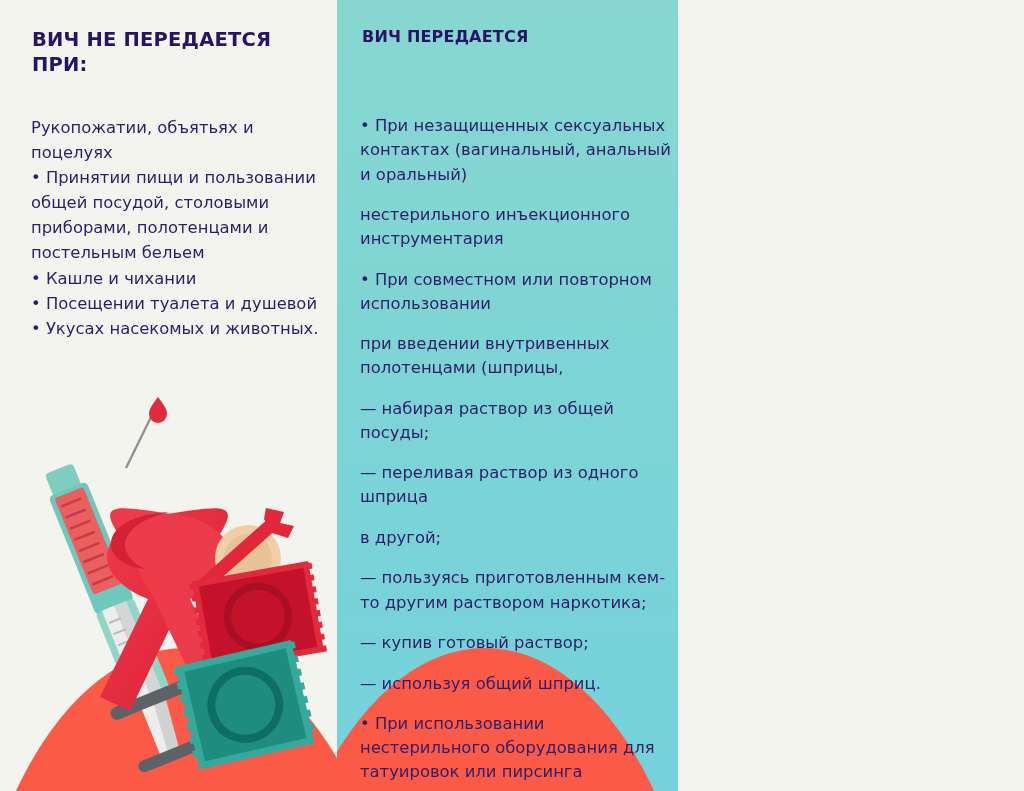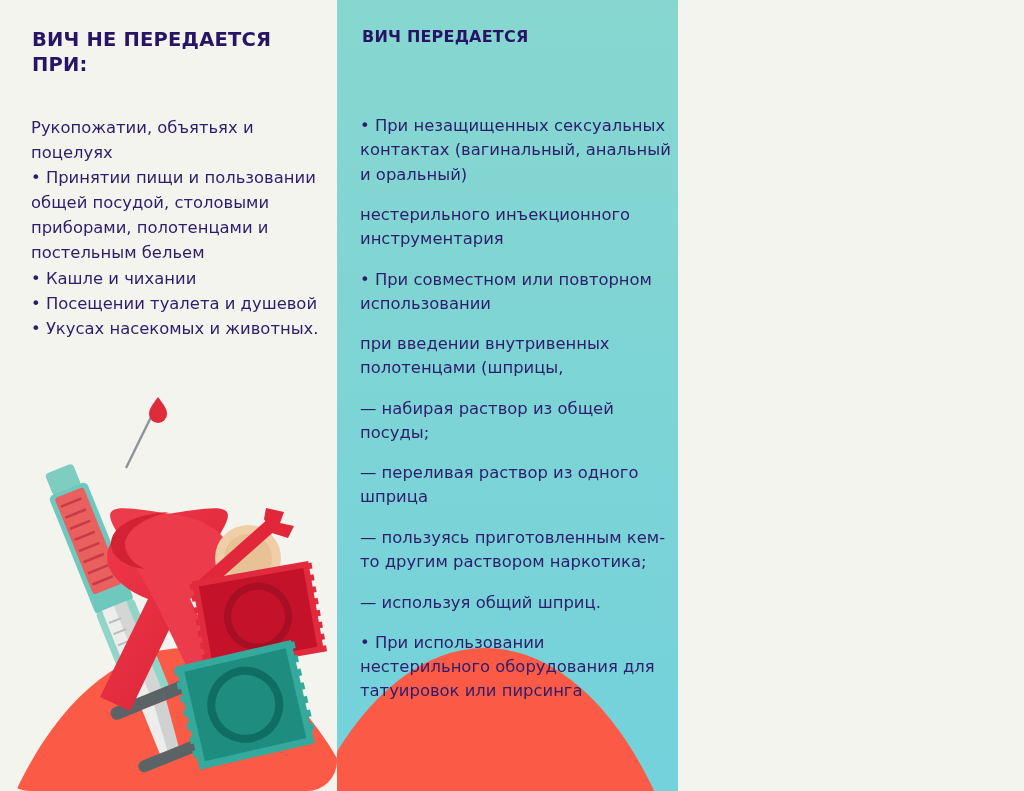--- a/index.html
+++ b/index.html
@@ -18,21 +18,20 @@
     -webkit-font-smoothing: antialiased;
   }
 
   
   .panel-left {
     position: absolute;
     left: 0; top: 0;
     width: 337px; height: 791px;
     background: #f4f4ef;
     overflow: hidden;
-    border-radius: 30px;
   }
   .panel-mid {
     position: absolute;
     left: 337px; top: 0;
     width: 341px; height: 791px;
     background: linear-gradient(180deg, #87d7d0 0%, #80d5d3 35%, #79d3d8 70%, #73d2dc 100%);
     overflow: hidden;
     padding-left: 36px;
   }
   .panel-right {
@@ -247,21 +246,23 @@
 
     <div class="heading" style="left:25px; top:27px; width:300px;">ВИЧ ПЕРЕДАЕТСЯ</div>
 
     <div class="body-text" style="left:23px; top:78px; width:314px; font-size:16.4px; line-height:24.1px;">
       <p>• При незащищенных сексуальных контактах (вагинальный, анальный и оральный)</p>
       <p>нестерильного инъекционного инструментария</p>
       <p>• При совместном или повторном использовании</p>
       <p>при введении внутривенных полотенцами (шприцы,</p>
       <p>— набирая раствор из общей посуды;</p>
       <p>— переливая раствор из одного шприца</p>
+      <p>в другой;</p>
       <p>— пользуясь приготовленным кем-то другим раствором наркотика;</p>
+      <p>— купив готовый раствор;</p>
       <p>— используя общий шприц.</p>
       <p>• При использовании нестерильного оборудования для татуировок или пирсинга</p>
 
     </div>
   </div>
 
   <div class="panel-right">
 
     
 

